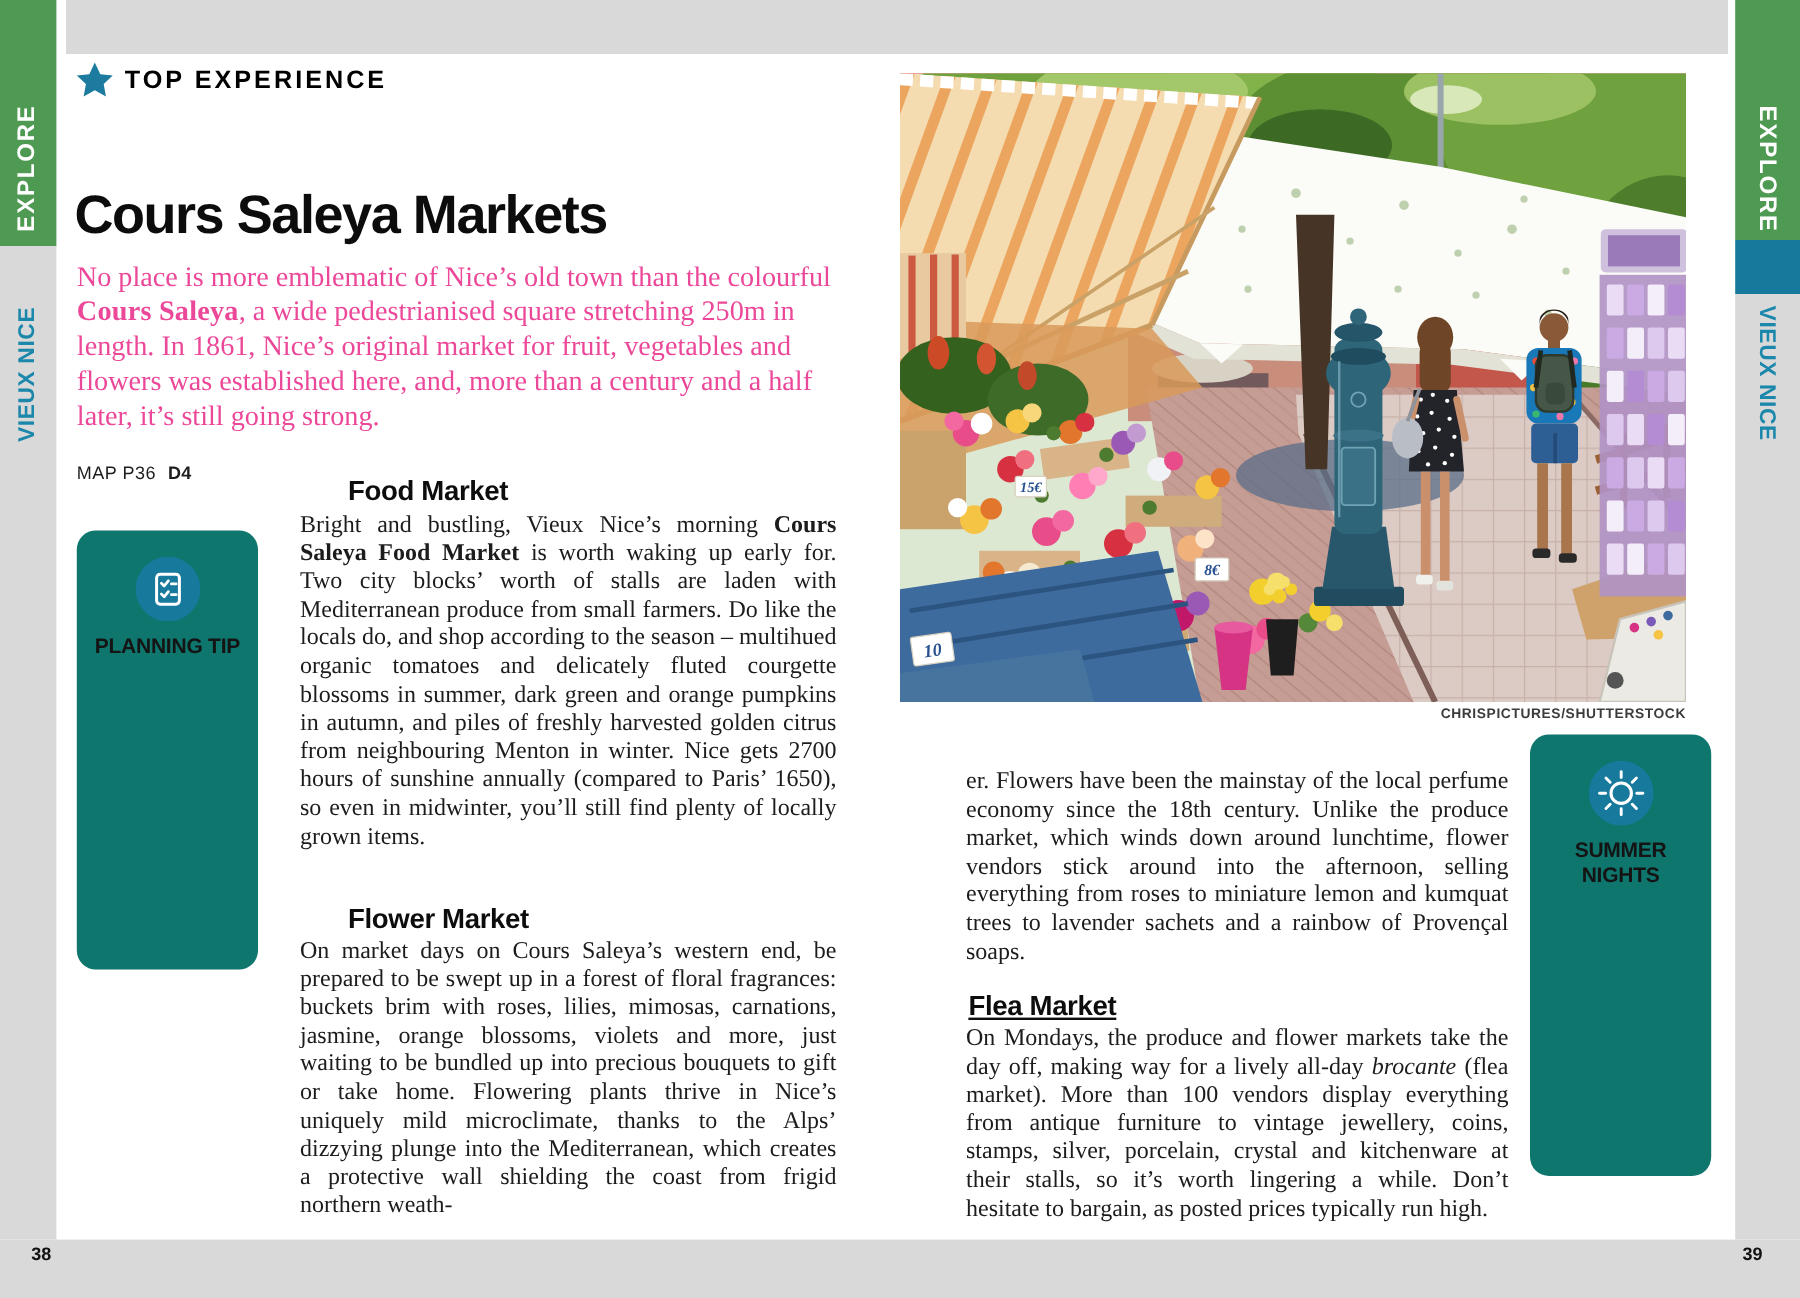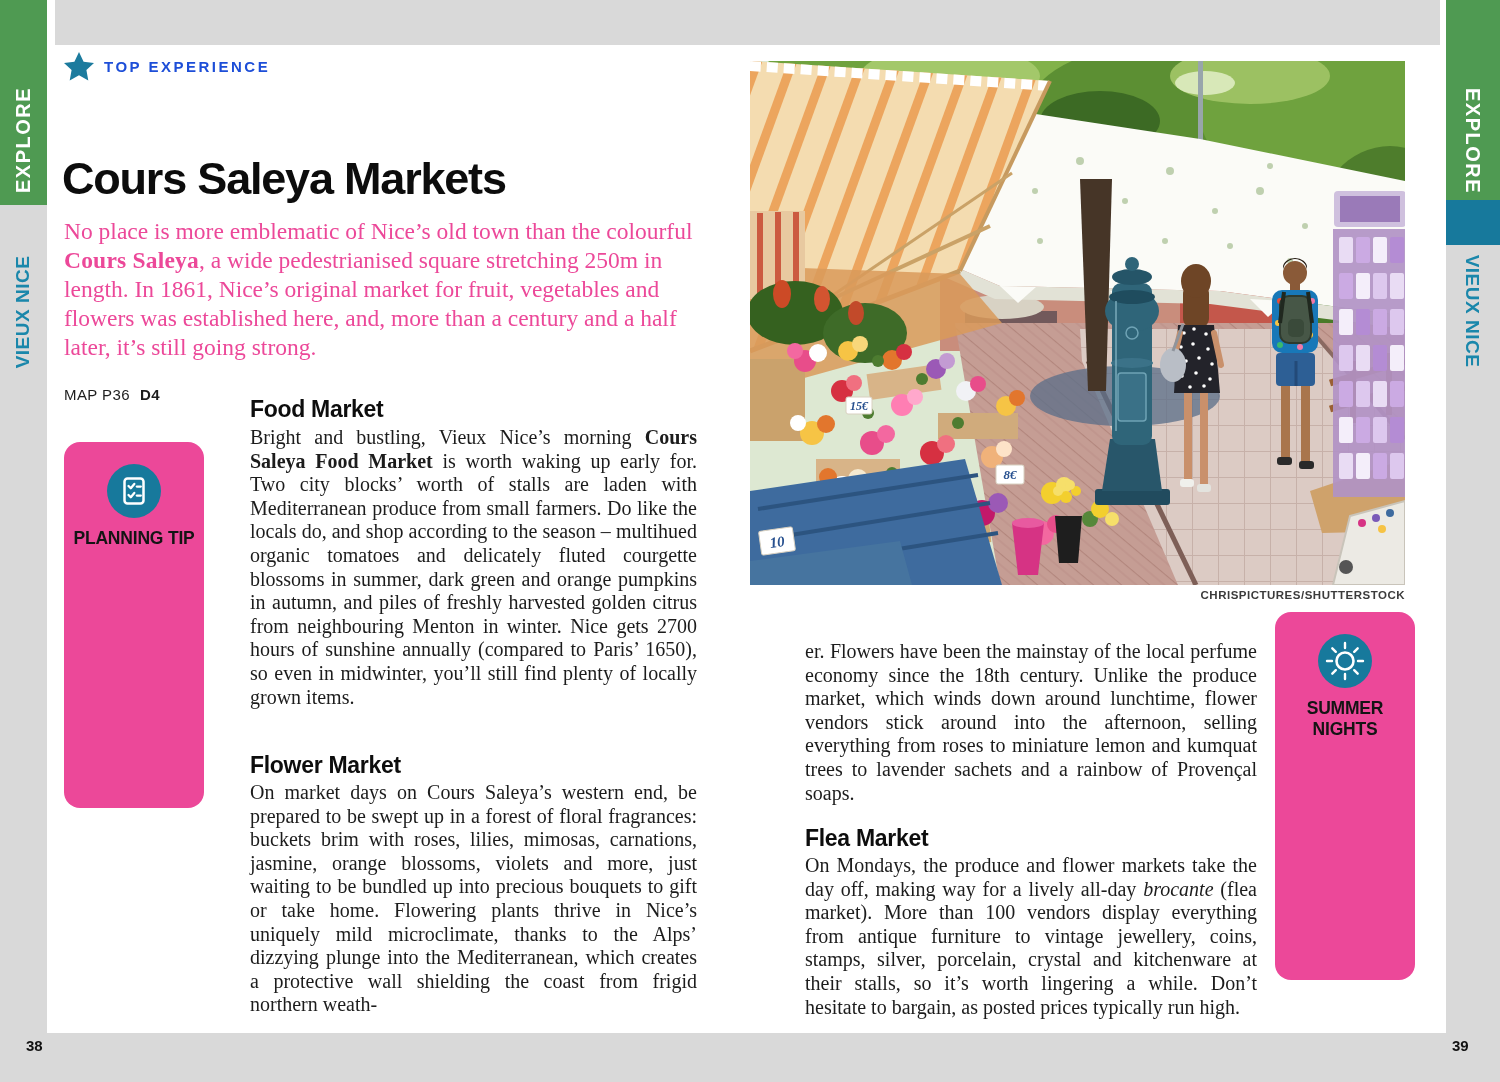--- a/index.html
+++ b/index.html
@@ -18,49 +18,49 @@
   .col-right-teal{left:1446px;top:200px;width:54px;height:45px;background:#17799c;}
   .col-right-grey{left:1446px;top:245px;width:54px;height:788px;background:#d9d9d9;}
   .vtext{position:absolute;white-space:nowrap;font-weight:bold;}
   .vtext.ccw{transform:translate(-50%,-50%) rotate(-90deg);}
   .vtext.cw{transform:translate(-50%,-50%) rotate(90deg);}
   .explore-txt{font-size:20px;letter-spacing:1.5px;color:#ffffff;}
   .vieux-txt{font-size:19px;letter-spacing:.5px;color:#1a87ab;}
   .pagenum{font-size:15px;font-weight:bold;color:#111;margin-top:20px;}
   
   .eyebrow{left:64px;top:52px;display:flex;align-items:center;gap:10px;}
-  .eyebrow .label{color:#1d4ed8;font-weight:bold;font-size:15px;letter-spacing:2.5px;}
+  .eyebrow .label{color:#000000;font-weight:bold;font-size:21px;letter-spacing:2.5px;}
   .page-title{left:62px;top:124px;font-size:45px;line-height:50px;font-weight:bold;
     letter-spacing:-1.2px;color:#0c0c0c;}
   .intro{left:64px;top:193px;width:632px;font-family:"Liberation Serif",serif;
     font-size:23.5px;line-height:29px;color:#ec4899;}
   .intro b{letter-spacing:.2px;}
   .map-ref{left:64px;top:386px;font-size:15px;letter-spacing:.4px;color:#1d1d1d;}
   .map-ref b{margin-left:10px;}
-  .tipbox{width:140px;background:#ec4899;border-radius:16px;text-align:center;
+  .tipbox{width:151px;background:#0f766e;border-radius:16px;text-align:center;
     color:#141414;}
   .tipbox .iconwrap{margin:22px auto 10px;width:54px;height:54px;}
   .tipbox .tiptitle{font-size:17.5px;font-weight:bold;letter-spacing:-.2px;margin:0 4px 4px;}
   .tipbox .tipbody{font-size:17px;line-height:23.4px;margin:0 8px 20px;}
   .tip-left{left:64px;top:442px;min-height:366px;box-sizing:border-box;}
   .tip-right{left:1275px;top:612px;min-height:368px;box-sizing:border-box;}
-  .colhead{font-size:23px;font-weight:bold;letter-spacing:-.3px;color:#0d0d0d;}
+  .colhead{font-size:23px;font-weight:bold;letter-spacing:-.3px;color:#0d0d0d;margin-left:40px;}
   .bodytext{font-family:"Liberation Serif",serif;font-size:20px;line-height:23.6px;
     color:#1c1c1c;text-align:justify;}
   .food-head{left:250px;top:377px;}
   .food-body{left:250px;top:406px;width:447px;}
   .flower-head{left:250px;top:733px;}
   .flower-body{left:250px;top:761px;width:447px;}
   
   .photo-frame{left:750px;top:61px;width:655px;height:524px;overflow:hidden;background:#ef4444;}
   .photo-frame svg{display:block;}
   .credit{left:1005px;top:589px;width:400px;text-align:right;font-size:11.5px;
     font-weight:bold;letter-spacing:.5px;color:#3b3b3b;}
   .cont-body{left:805px;top:620px;width:452px;}
-  .flea-head{left:805px;top:806px;}
+  .flea-head{left:767px;top:806px;text-decoration:underline;}
   .flea-body{left:805px;top:834px;width:452px;}
 </style>
 </head>
 <body>
 
 <div class="abs top-band"></div>
 <div class="abs footer-band"></div>
 
 <div class="abs col-left-green"></div>
 <div class="abs col-left-grey"></div>

